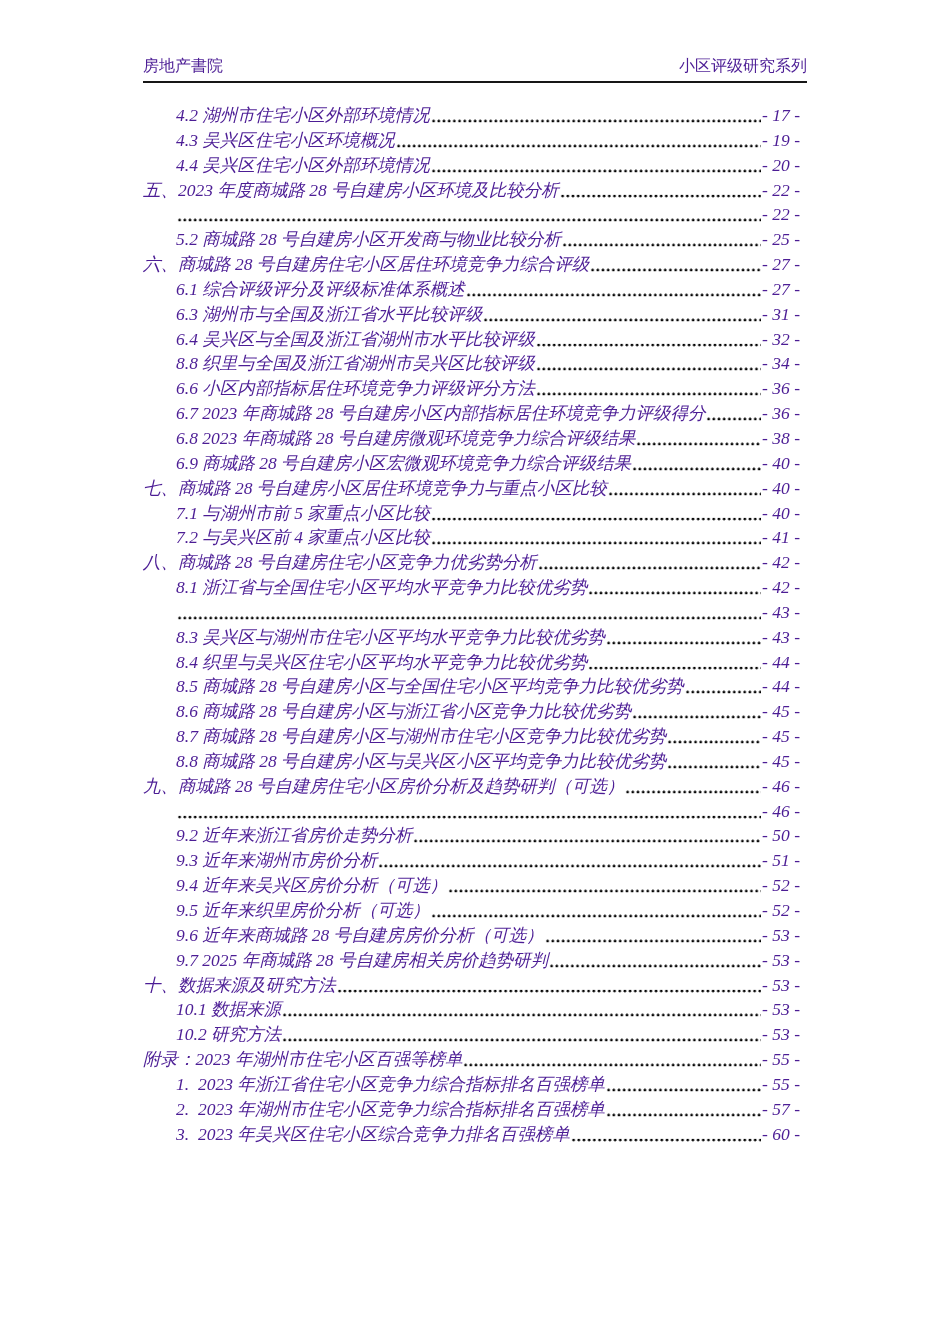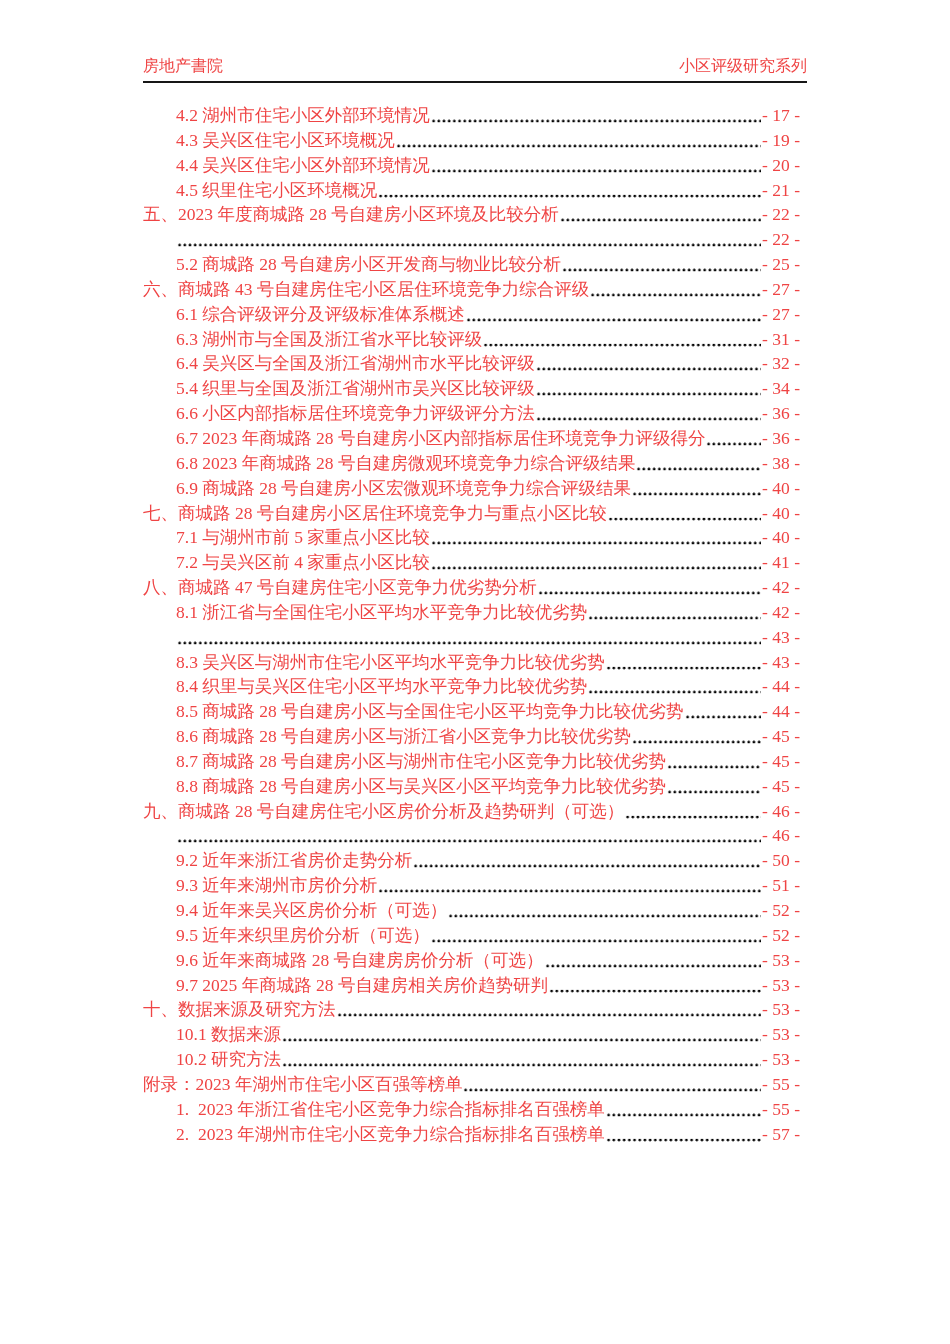--- a/index.html
+++ b/index.html
@@ -5,21 +5,21 @@
   html, body {
     margin: 0;
     padding: 0;
     background: #ffffff;
   }
   .page {
     position: relative;
     width: 950px;
     height: 1148px;
     background: #ffffff;
-    color: #ef4444;
+    color: #4c1d95;
     overflow: hidden;
   }
   .header {
     position: absolute;
     left: 143px;
     top: 56px;
     width: 664px;
     display: flex;
     justify-content: space-between;
     align-items: flex-end;
@@ -37,20 +37,21 @@
     font-family: "Liberation Serif", "DejaVu Serif", serif;
     font-size: 17.5px;
   }
   .toc-row {
     display: flex;
     align-items: center;
     height: 24.85px;
     line-height: 24.85px;
     white-space: pre;
     cursor: pointer;
+    font-style: italic;
   }
   .toc-row.level-2 { padding-left: 33px; }
   .toc-label { flex: 0 0 auto; }
   .toc-dots {
     flex: 1 1 auto;
     align-self: stretch;
     margin: 0 1px;
     background-image: radial-gradient(circle at 2.6px 18px, #000 1.15px, transparent 1.6px);
     background-size: 5.2px 24.85px;
     background-repeat: repeat;
@@ -85,61 +86,56 @@
       <div class="toc-row level-2">
     <span class="toc-label">4.3 吴兴区住宅小区环境概况</span>
     <span class="toc-dots"></span>
     <span class="toc-page">- 19 -</span>
   </div>
       <div class="toc-row level-2">
     <span class="toc-label">4.4 吴兴区住宅小区外部环境情况</span>
     <span class="toc-dots"></span>
     <span class="toc-page">- 20 -</span>
   </div>
-      <div class="toc-row level-2">
-    <span class="toc-label">4.5 织里住宅小区环境概况</span>
-    <span class="toc-dots"></span>
-    <span class="toc-page">- 21 -</span>
-  </div>
       <div class="toc-row level-1">
     <span class="toc-label">五、2023 年度商城路 28 号自建房小区环境及比较分析</span>
     <span class="toc-dots"></span>
     <span class="toc-page">- 22 -</span>
   </div>
       <div class="toc-row level-2">
     <span class="toc-dots"></span>
     <span class="toc-page">- 22 -</span>
   </div>
       <div class="toc-row level-2">
     <span class="toc-label">5.2 商城路 28 号自建房小区开发商与物业比较分析</span>
     <span class="toc-dots"></span>
     <span class="toc-page">- 25 -</span>
   </div>
       <div class="toc-row level-1">
-    <span class="toc-label">六、商城路 43 号自建房住宅小区居住环境竞争力综合评级</span>
+    <span class="toc-label">六、商城路 28 号自建房住宅小区居住环境竞争力综合评级</span>
     <span class="toc-dots"></span>
     <span class="toc-page">- 27 -</span>
   </div>
       <div class="toc-row level-2">
     <span class="toc-label">6.1 综合评级评分及评级标准体系概述</span>
     <span class="toc-dots"></span>
     <span class="toc-page">- 27 -</span>
   </div>
       <div class="toc-row level-2">
     <span class="toc-label">6.3 湖州市与全国及浙江省水平比较评级</span>
     <span class="toc-dots"></span>
     <span class="toc-page">- 31 -</span>
   </div>
       <div class="toc-row level-2">
     <span class="toc-label">6.4 吴兴区与全国及浙江省湖州市水平比较评级</span>
     <span class="toc-dots"></span>
     <span class="toc-page">- 32 -</span>
   </div>
       <div class="toc-row level-2">
-    <span class="toc-label">5.4 织里与全国及浙江省湖州市吴兴区比较评级</span>
+    <span class="toc-label">8.8 织里与全国及浙江省湖州市吴兴区比较评级</span>
     <span class="toc-dots"></span>
     <span class="toc-page">- 34 -</span>
   </div>
       <div class="toc-row level-2">
     <span class="toc-label">6.6 小区内部指标居住环境竞争力评级评分方法</span>
     <span class="toc-dots"></span>
     <span class="toc-page">- 36 -</span>
   </div>
       <div class="toc-row level-2">
     <span class="toc-label">6.7 2023 年商城路 28 号自建房小区内部指标居住环境竞争力评级得分</span>
@@ -165,21 +161,21 @@
     <span class="toc-label">7.1 与湖州市前 5 家重点小区比较</span>
     <span class="toc-dots"></span>
     <span class="toc-page">- 40 -</span>
   </div>
       <div class="toc-row level-2">
     <span class="toc-label">7.2 与吴兴区前 4 家重点小区比较</span>
     <span class="toc-dots"></span>
     <span class="toc-page">- 41 -</span>
   </div>
       <div class="toc-row level-1">
-    <span class="toc-label">八、商城路 47 号自建房住宅小区竞争力优劣势分析</span>
+    <span class="toc-label">八、商城路 28 号自建房住宅小区竞争力优劣势分析</span>
     <span class="toc-dots"></span>
     <span class="toc-page">- 42 -</span>
   </div>
       <div class="toc-row level-2">
     <span class="toc-label">8.1 浙江省与全国住宅小区平均水平竞争力比较优劣势</span>
     <span class="toc-dots"></span>
     <span class="toc-page">- 42 -</span>
   </div>
       <div class="toc-row level-2">
     <span class="toc-dots"></span>

